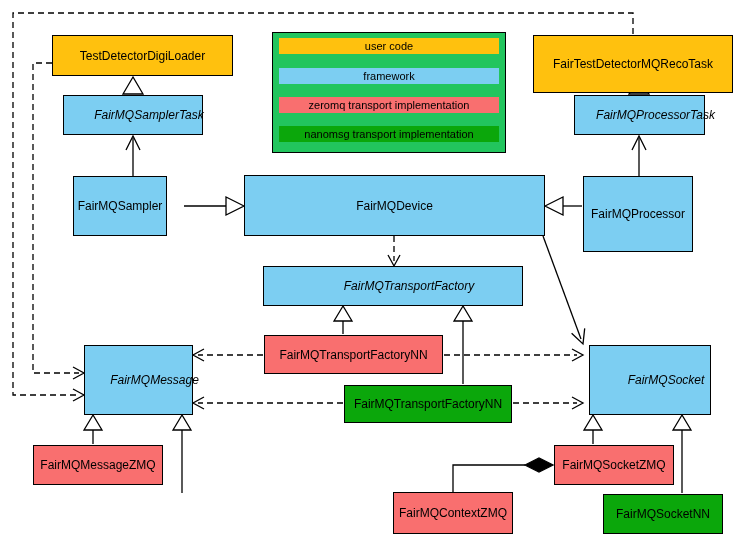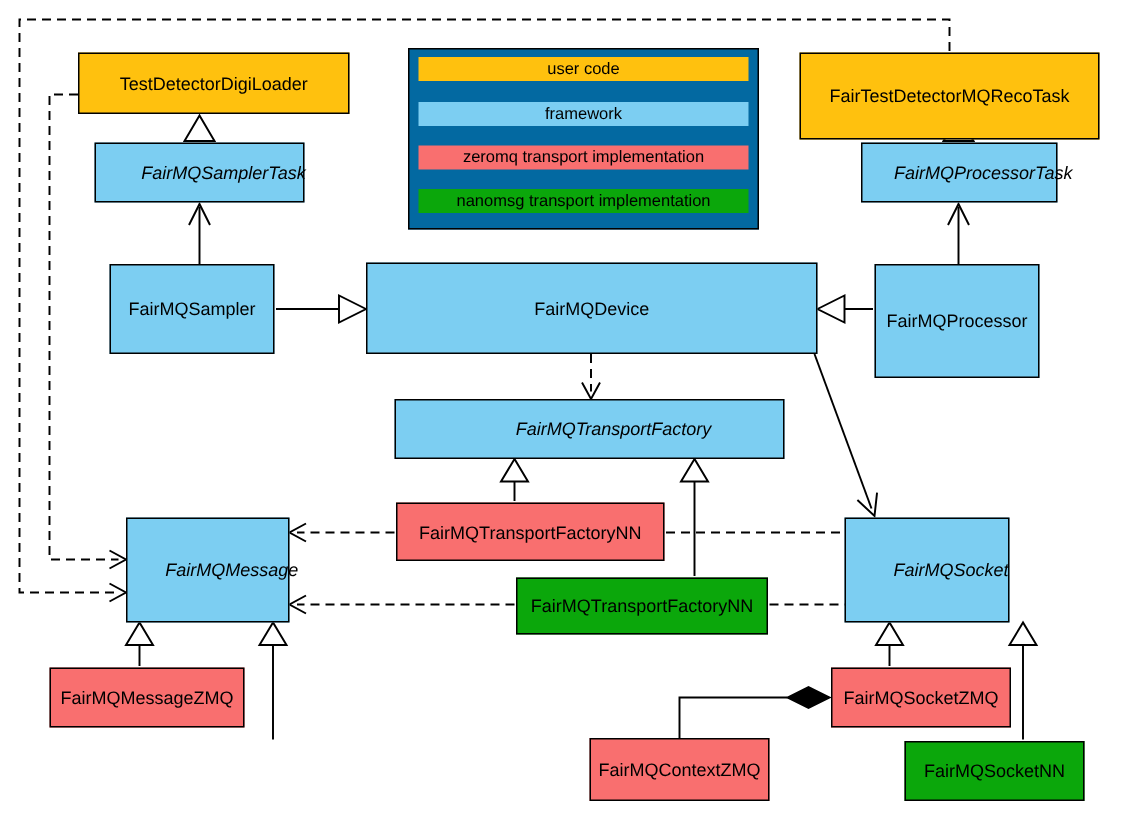--- a/index.html
+++ b/index.html
@@ -14,21 +14,21 @@
     font-weight:normal; font-size:12px; color:#000; white-space:nowrap;
     text-align:center;
   }
   .abstract { font-style:italic;padding-left:32px; }
   .c-user { background:#FFC10E; }
   .c-fw   { background:#7CCEF2; }
   .c-zmq  { background:#F96F6F; }
   .c-nn   { background:#0BA70B; }
   #legend {
     position:absolute; left:272px; top:32px; width:234px; height:121px;
-    box-sizing:border-box; border:1.5px solid #000; background:#0369a1;
+    box-sizing:border-box; border:1.5px solid #000; background:#22c55e;
   }
   .legend-item {
     position:absolute; left:50%; transform:translateX(-50%);
     width:220px; height:16px; display:flex; align-items:center; justify-content:center;
     font-size:11px; color:#000; white-space:nowrap;
   }
 </style>
 </head>
 <body>
 
@@ -139,35 +139,35 @@
   </div>
 
   <div class="node c-user" style="left:52px;top:35px;width:181px;height:41px">TestDetectorDigiLoader</div>
 
   <div class="node c-fw abstract" style="left:63px;top:95px;width:140px;height:40px">FairMQSamplerTask</div>
 
   <div class="node c-user" style="left:533px;top:35px;width:200px;height:58px">FairTestDetectorMQRecoTask</div>
 
   <div class="node c-fw abstract" style="left:574px;top:95px;width:131px;height:40px">FairMQProcessorTask</div>
 
-  <div class="node c-fw" style="left:73px;top:176px;width:110px;height:60px">FairMQSampler</div>
+  <div class="node c-fw" style="left:73px;top:176px;width:94px;height:60px">FairMQSampler</div>
 
   <div class="node c-fw" style="left:244px;top:175px;width:301px;height:61px">FairMQDevice</div>
 
   <div class="node c-fw" style="left:583px;top:176px;width:110px;height:76px">FairMQProcessor</div>
 
   <div class="node c-fw abstract" style="left:263px;top:266px;width:260px;height:40px">FairMQTransportFactory</div>
 
   <div class="node c-zmq" style="left:264px;top:335px;width:179px;height:39px">FairMQTransportFactoryNN</div>
 
   <div class="node c-nn" style="left:344px;top:385px;width:168px;height:38px">FairMQTransportFactoryNN</div>
 
   <div class="node c-fw abstract" style="left:84px;top:345px;width:109px;height:70px">FairMQMessage</div>
 
-  <div class="node c-fw abstract" style="left:563px;top:345px;width:110px;height:70px">FairMQSocket</div>
+  <div class="node c-fw abstract" style="left:589px;top:345px;width:122px;height:70px">FairMQSocket</div>
 
   <div class="node c-zmq" style="left:33px;top:445px;width:130px;height:40px">FairMQMessageZMQ</div>
 
 
   <div class="node c-zmq" style="left:554px;top:445px;width:120px;height:40px">FairMQSocketZMQ</div>
 
   <div class="node c-nn" style="left:603px;top:494px;width:120px;height:40px">FairMQSocketNN</div>
 
   <div class="node c-zmq" style="left:393px;top:492px;width:120px;height:42px">FairMQContextZMQ</div>
 

